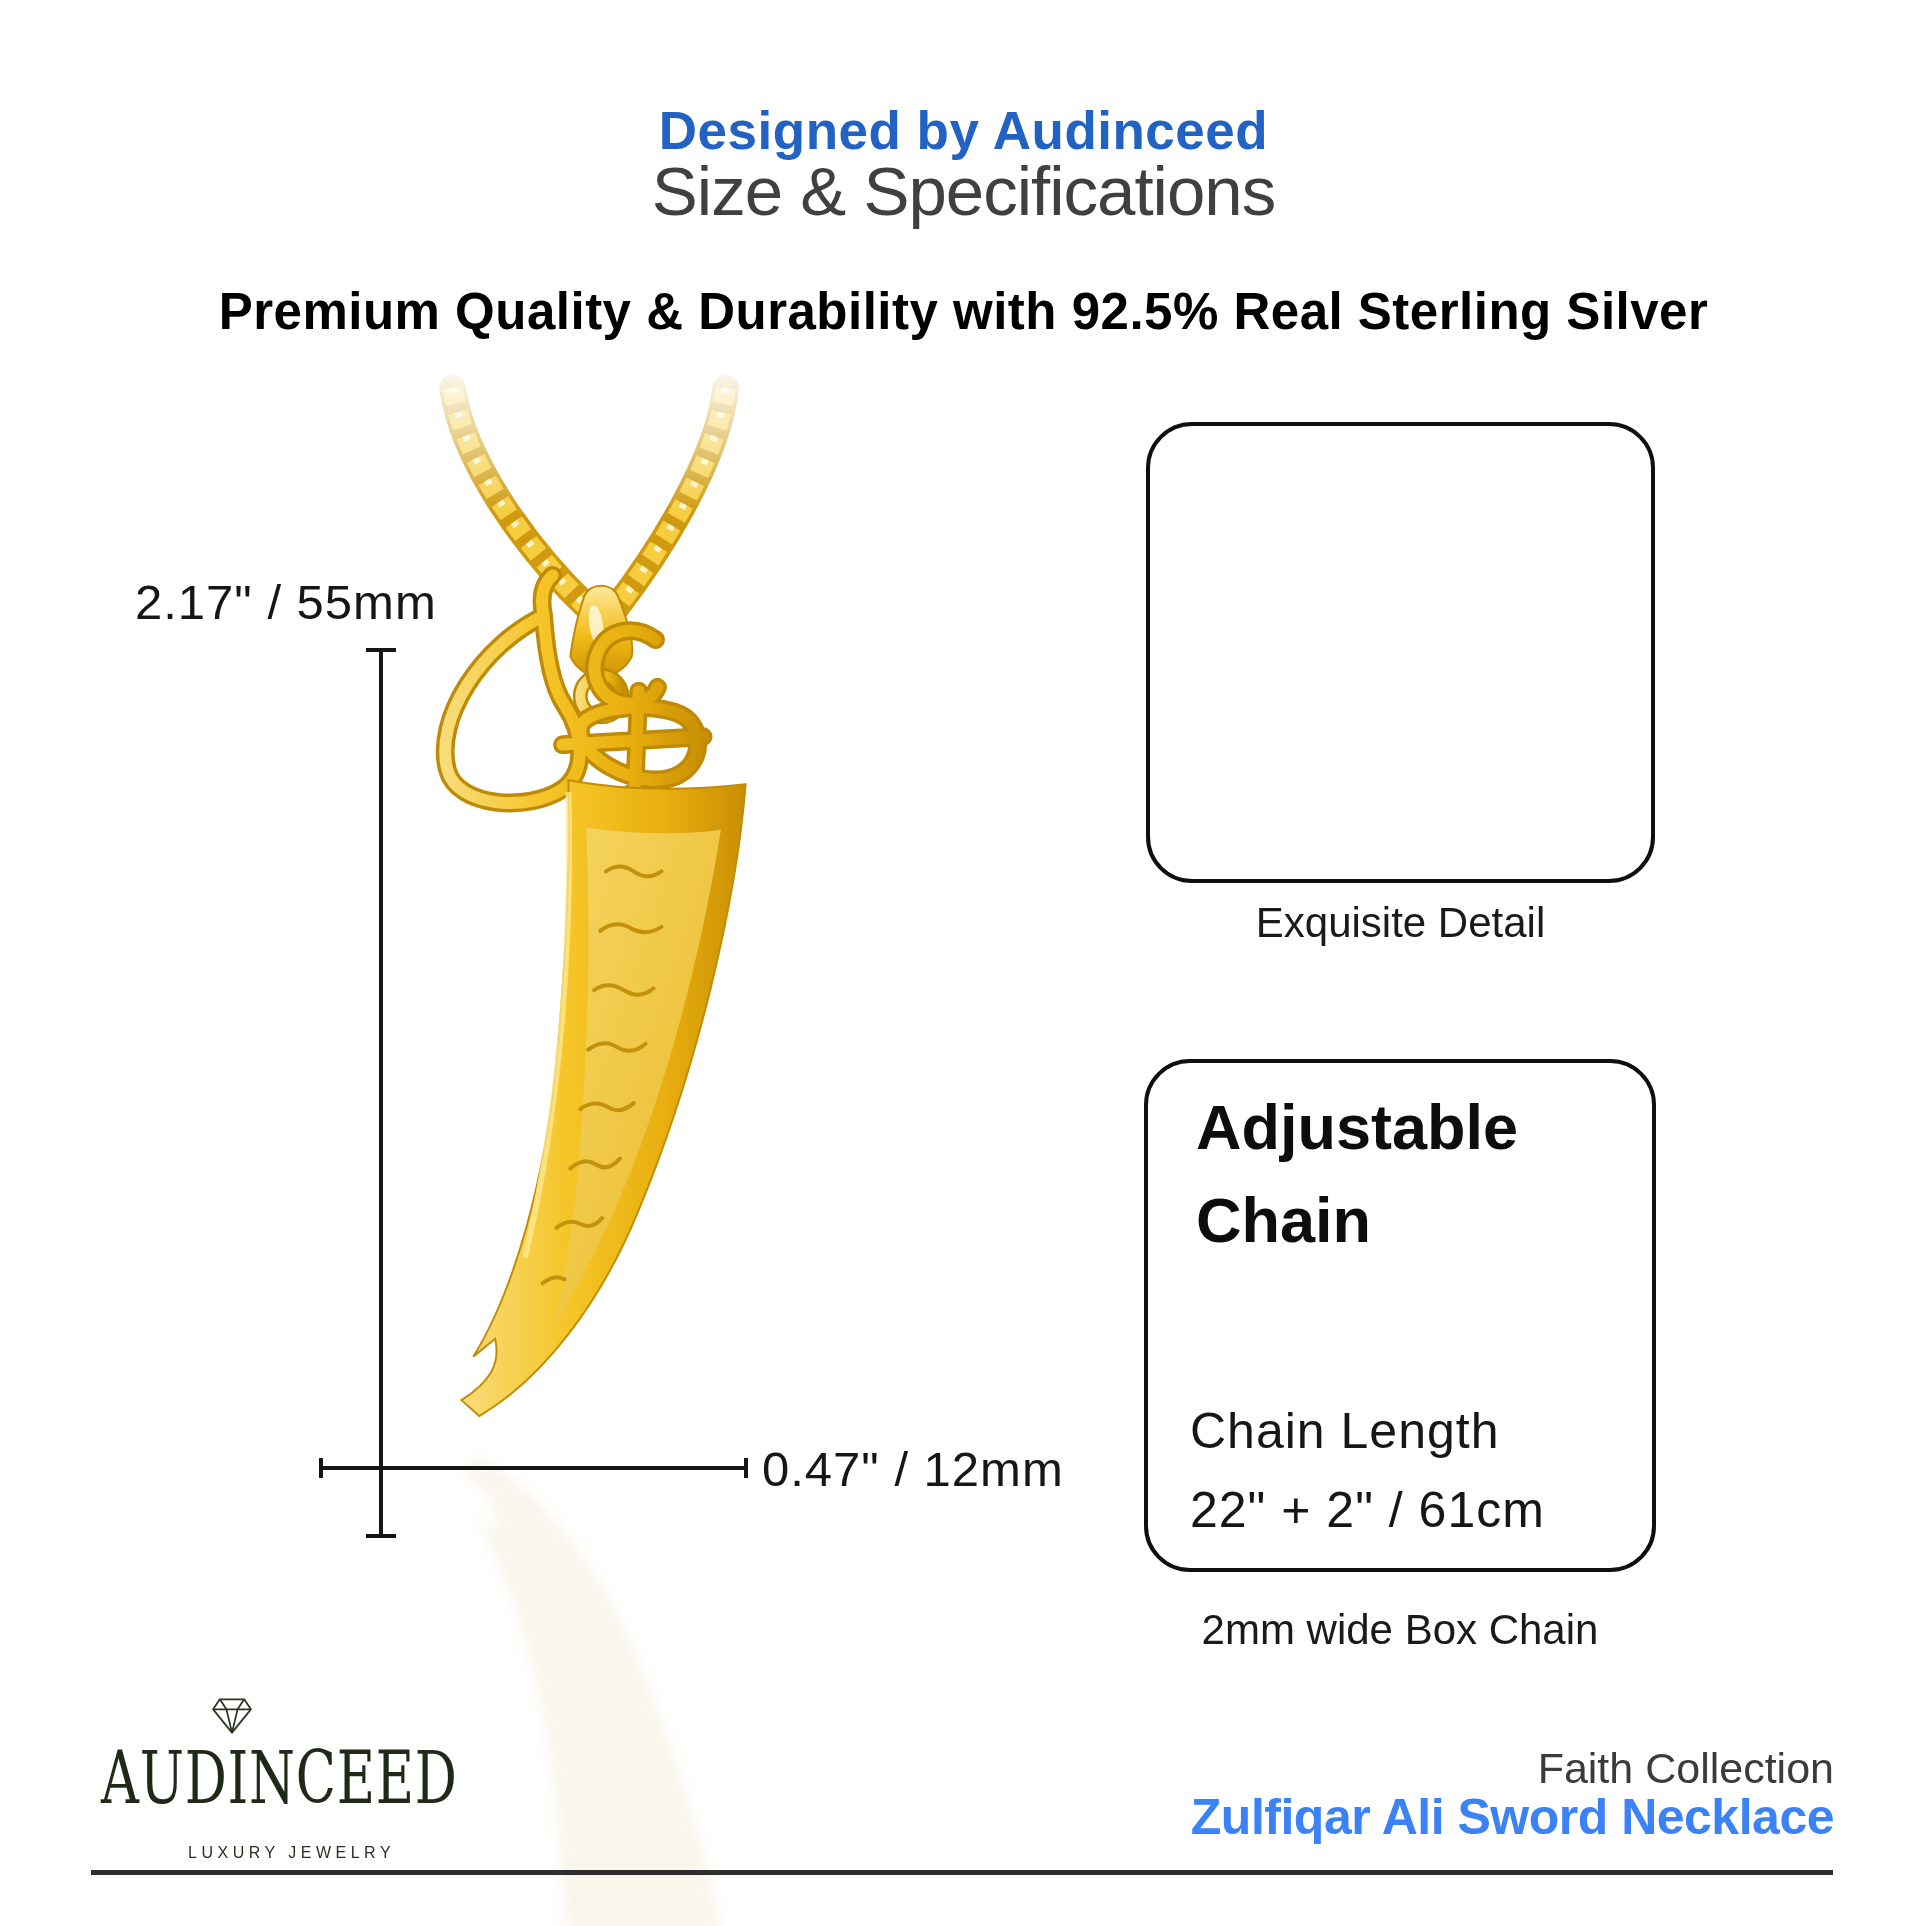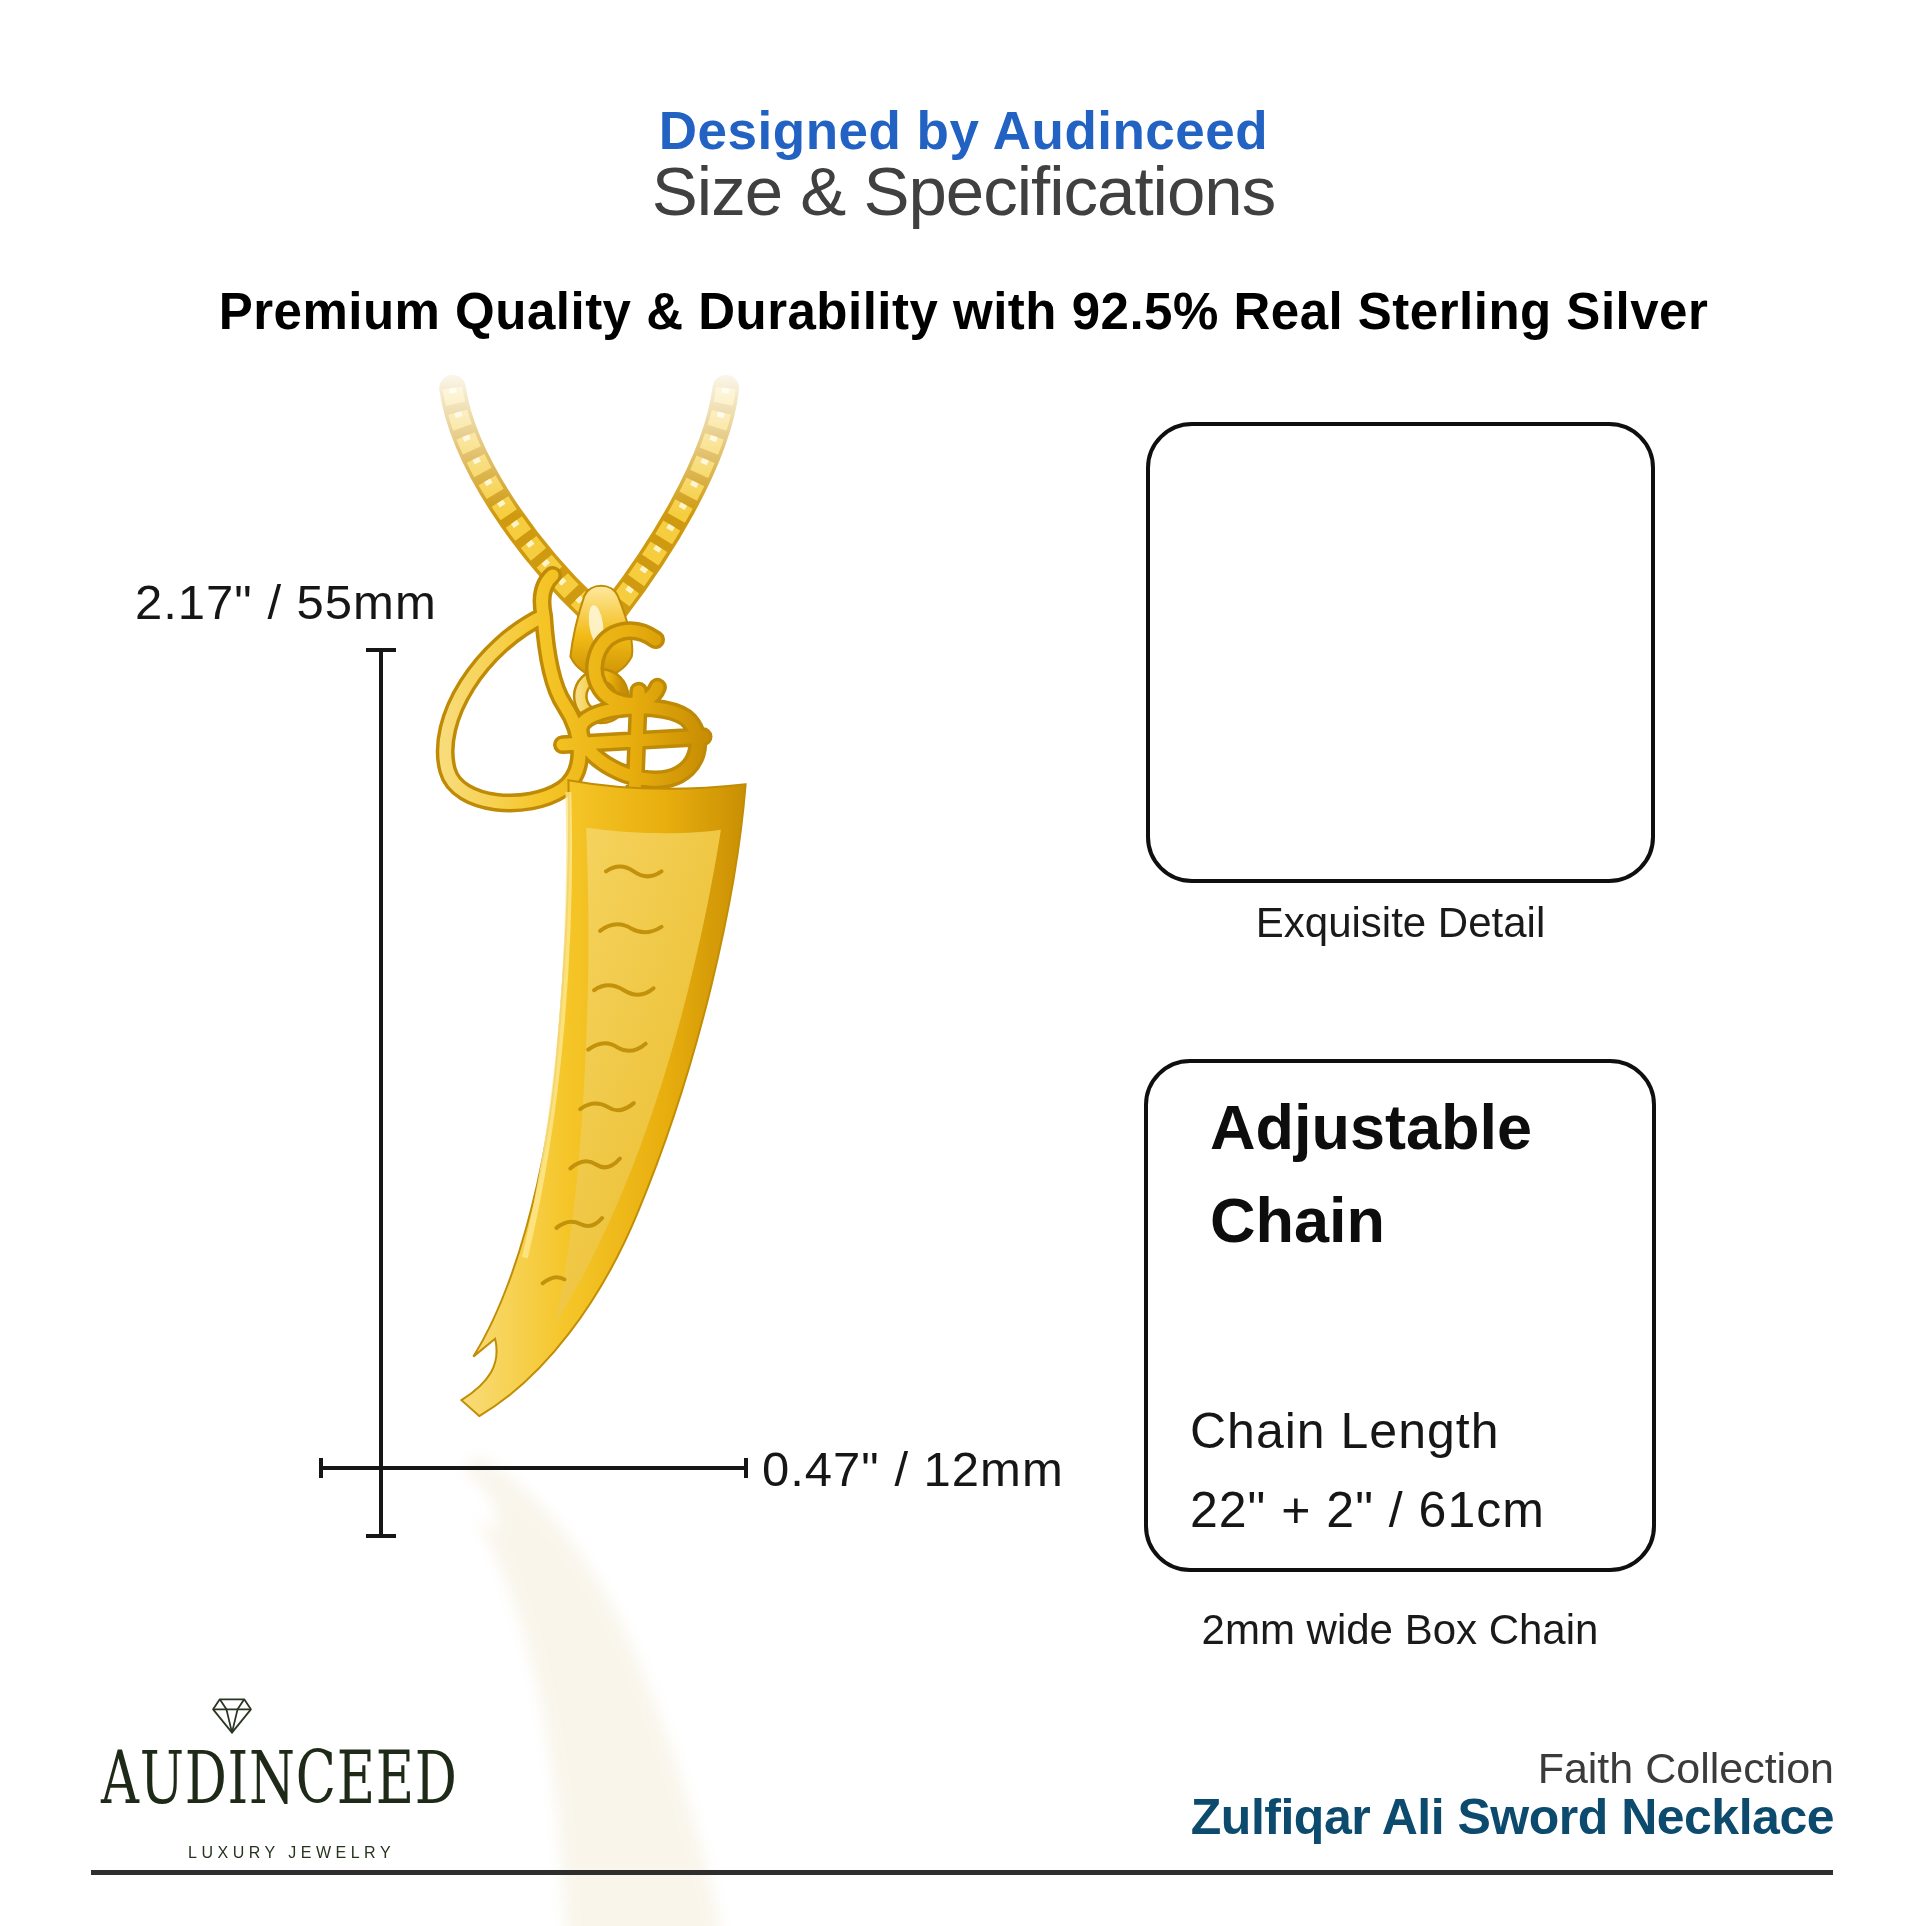--- a/index.html
+++ b/index.html
@@ -7,28 +7,28 @@
           font-family:"Liberation Sans", sans-serif;color:#1b1b1b;border-radius:6px;}
   .abs{position:absolute;}
   .ctr{left:0;width:100%;text-align:center;}
   .brand-line{top:100px;font-size:53px;font-weight:800;color:#2262c3;letter-spacing:0.5px;}
   .title{top:152px;font-size:69px;font-weight:400;color:#404040;letter-spacing:-1px;}
   .subtitle{top:282px;font-size:51px;font-weight:700;color:#000000;letter-spacing:0.5px;}
   .dim-label{font-size:49px;font-weight:400;color:#161616;letter-spacing:1px;white-space:nowrap;}
   .dim-line{background:#161616;}
   .spec-box{box-sizing:border-box;border:4px solid #0f0f0f;border-radius:46px;background:#fff;}
   .box-caption{font-size:42px;font-weight:400;color:#1a1a1a;text-align:center;}
-  .cb-title{font-size:63px;font-weight:800;color:#0d0d0d;letter-spacing:0;margin-left:14px;}
+  .cb-title{font-size:63px;font-weight:800;color:#0d0d0d;letter-spacing:0;}
   .cb-light{font-size:50px;font-weight:400;color:#161616;letter-spacing:1px;white-space:nowrap;}
   .logo-word{font-family:"DejaVu Serif", serif;font-size:73px;color:#1e2a17;letter-spacing:1px;
              transform:scaleX(.72);transform-origin:left top;white-space:nowrap;}
   .logo-tagline{font-size:16px;font-weight:500;color:#26331f;letter-spacing:4.5px;white-space:nowrap;}
   .footer-right{right:93px;text-align:right;}
   .collection{top:1744px;font-size:43px;font-weight:400;color:#3b3b3b;}
-  .product-name{top:1788px;font-size:50px;font-weight:700;color:#0c4a6e;letter-spacing:-0.5px;white-space:nowrap;}
+  .product-name{top:1788px;font-size:50px;font-weight:700;color:#3b82f6;letter-spacing:-0.5px;white-space:nowrap;}
   .footer-rule{left:91px;top:1870px;width:1742px;height:5px;background:#2e2e2e;}
   svg{display:block;}
 </style>
 </head>
 <body>
 
 <div class="canvas">
 
   <svg class="abs" style="left:0;top:0;" width="1927" height="1927" viewBox="0 0 1946 1946">
     <defs>

